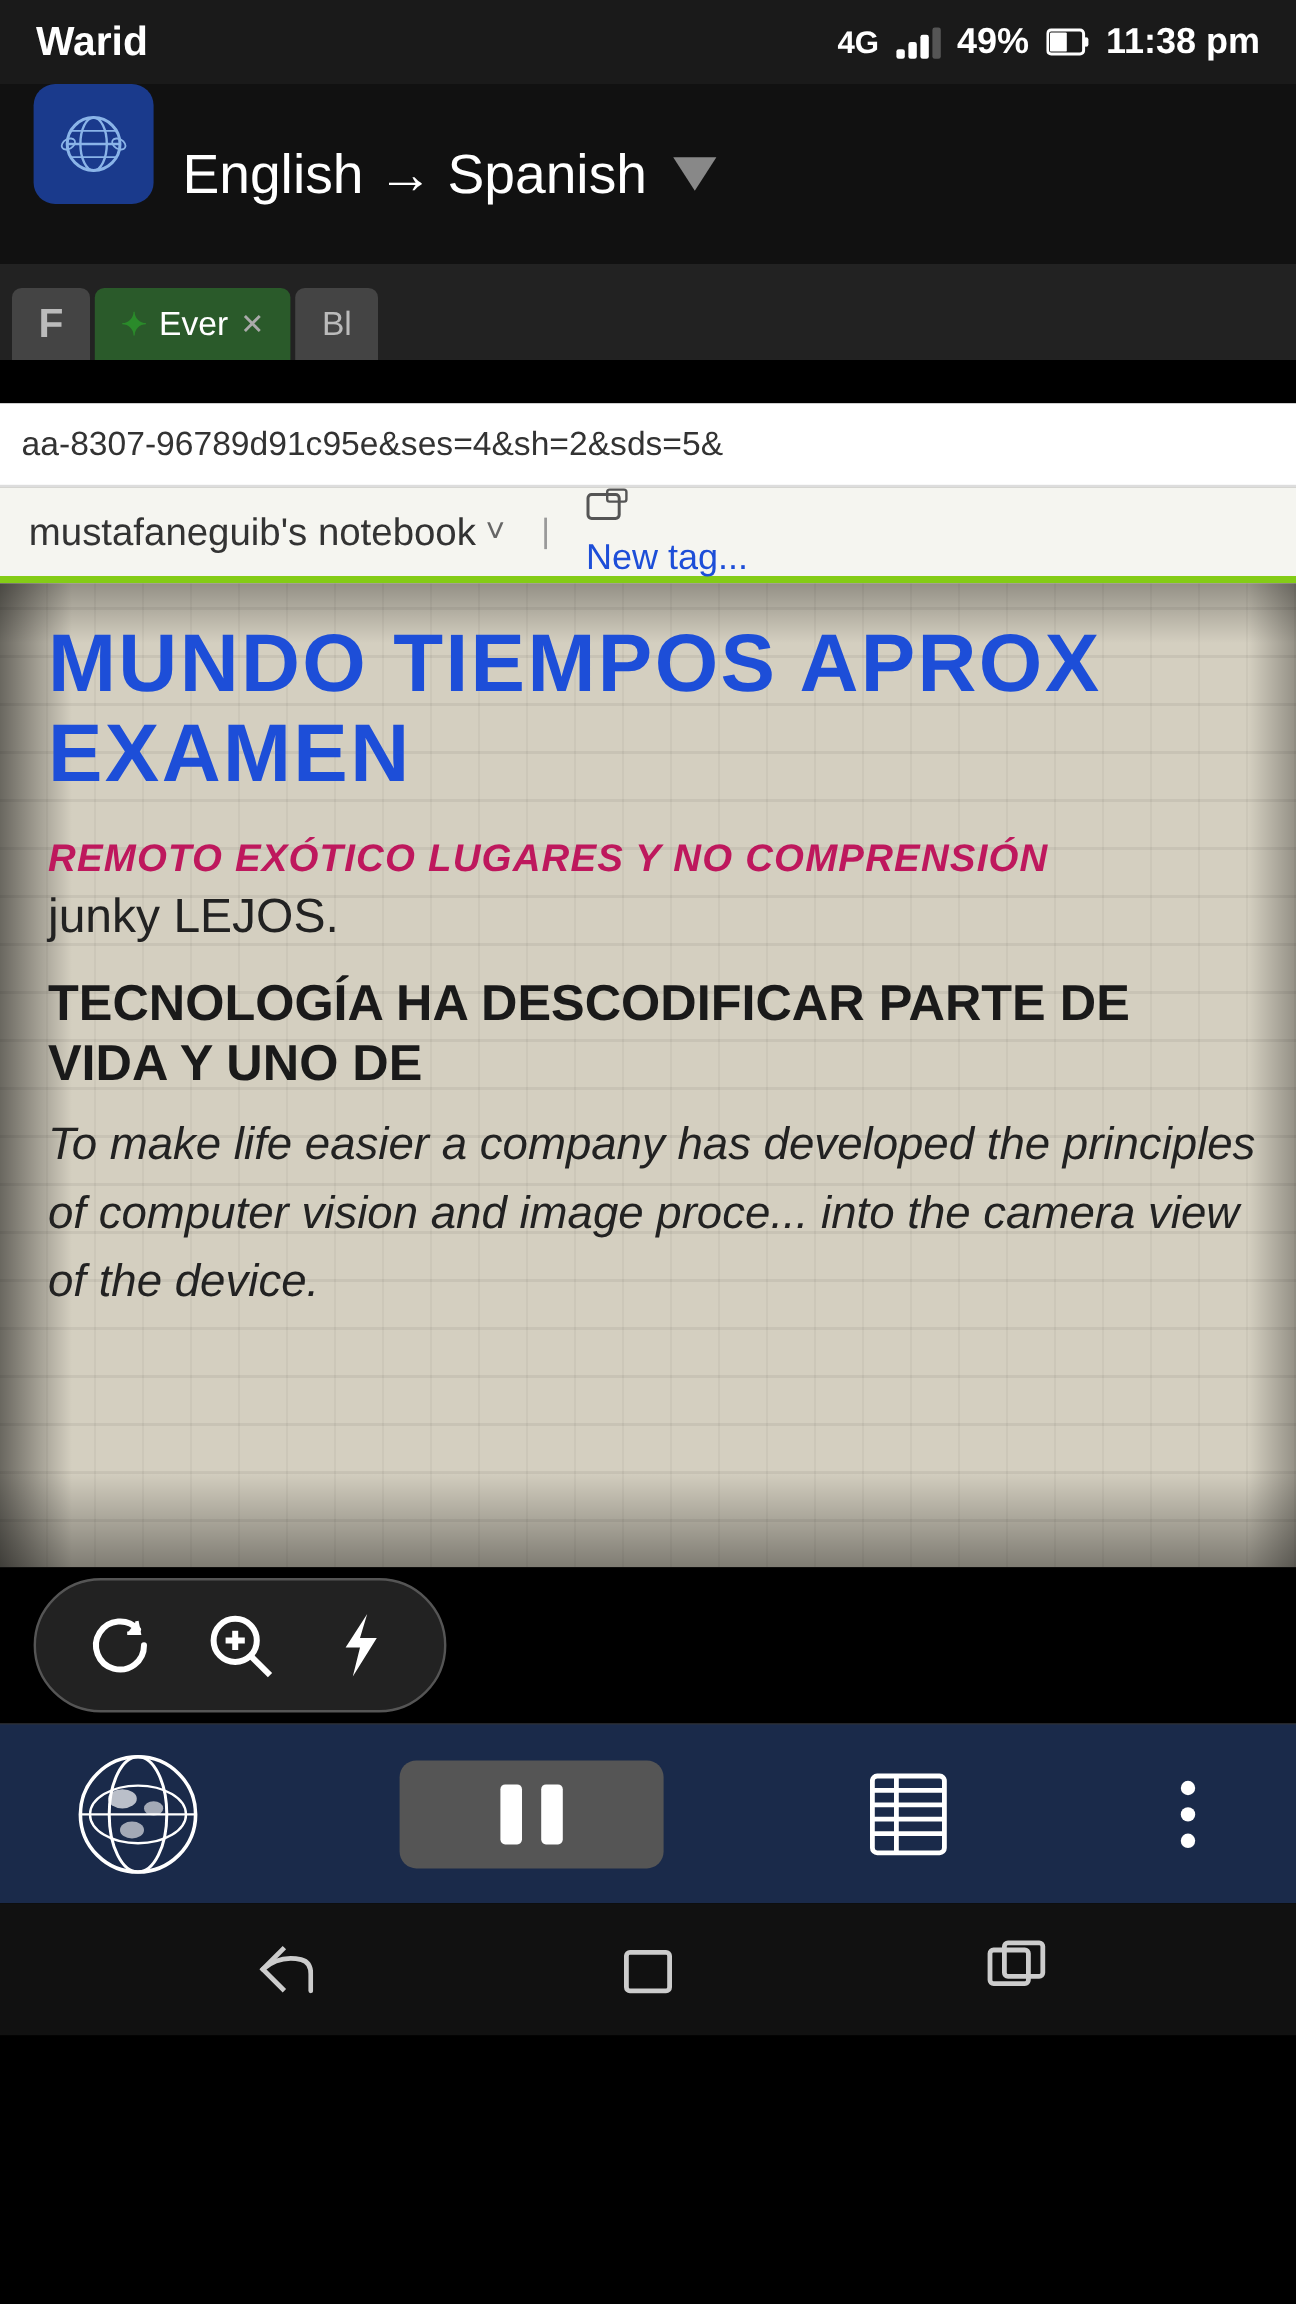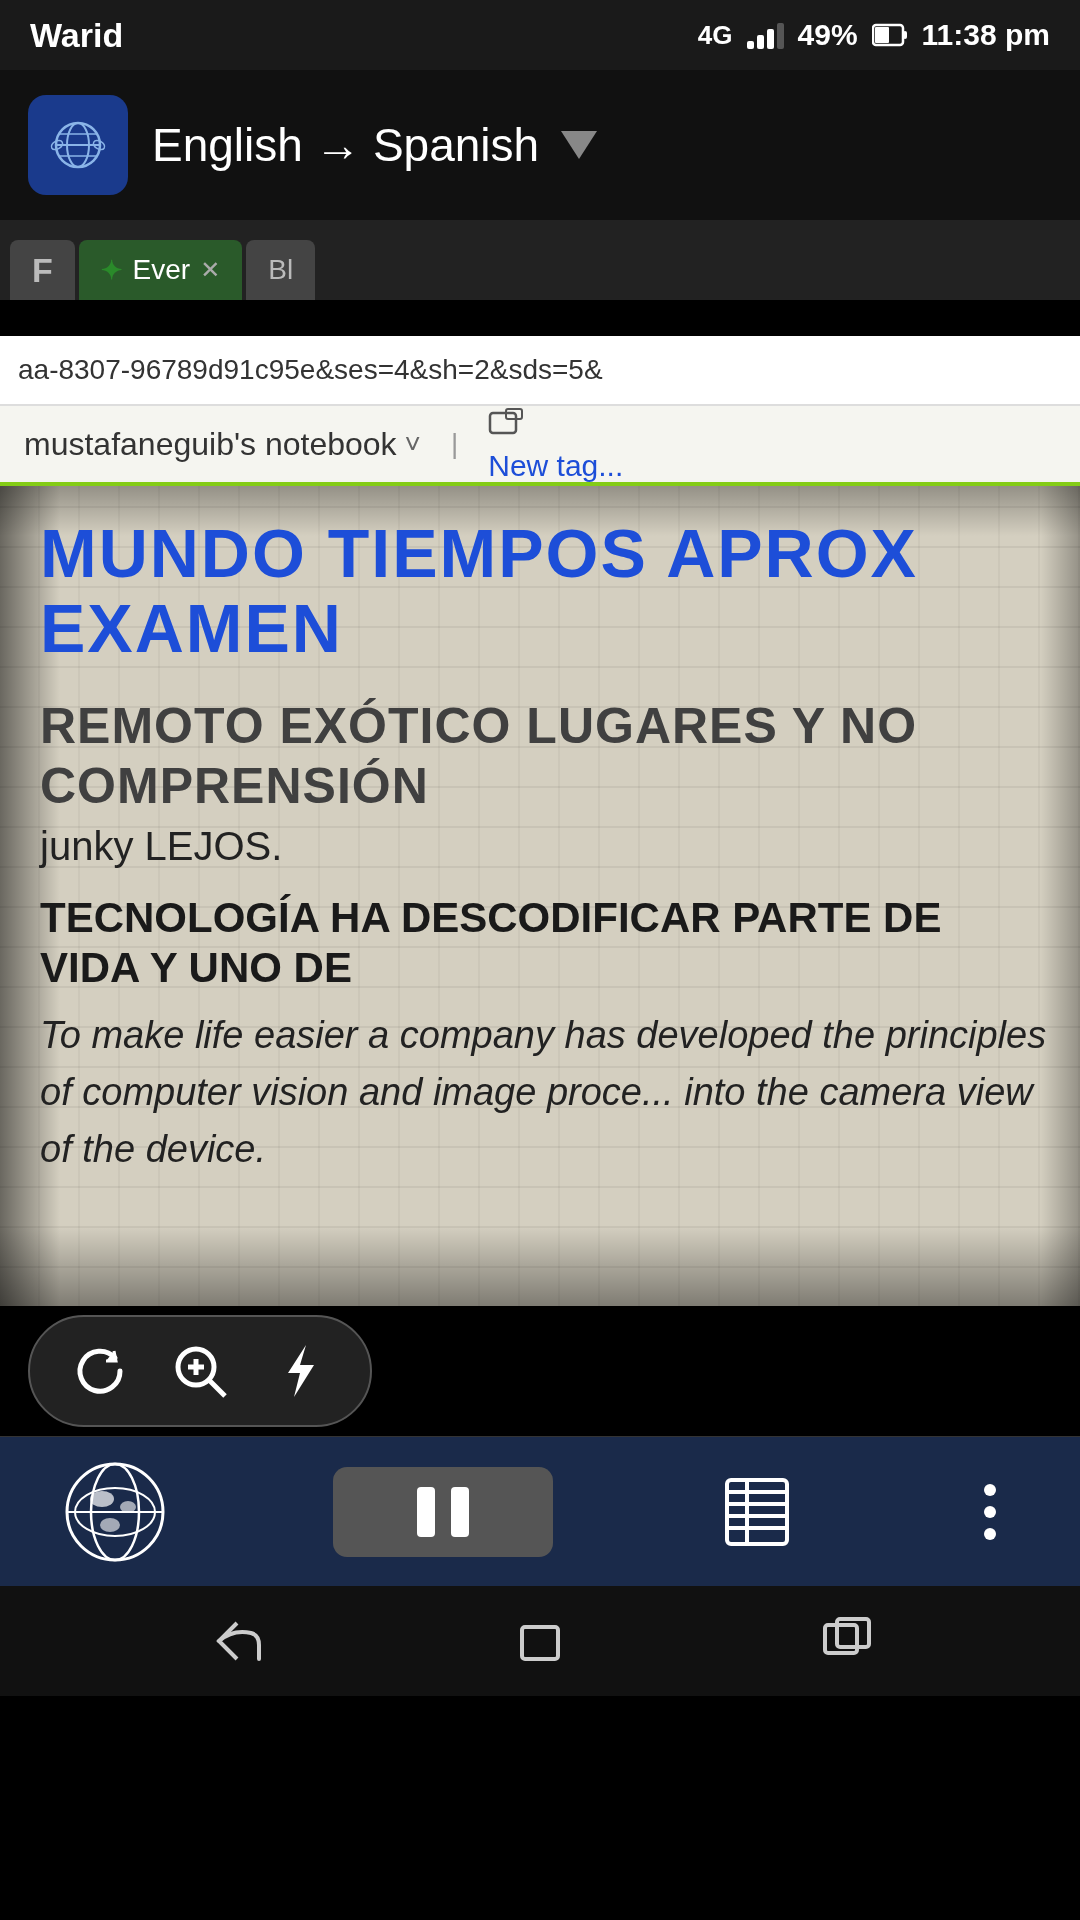--- a/index.html
+++ b/index.html
@@ -46,21 +46,20 @@
       background: #fff;
       border-radius: 2px;
     }
 
     
     .app-header {
       width: 100%;
       height: 150px;
       background: #111;
       display: flex;
-      align-items: center;
       padding: 0 28px;
       gap: 24px;
       position: relative;
     }
     .app-icon {
       width: 100px;
       height: 100px;
       background: #1a3a8c;
       border-radius: 18px;
       display: flex;
@@ -149,21 +148,21 @@
 
     
     .notebook-header {
       width: 100%;
       height: 80px;
       background: #f5f5f0;
       display: flex;
       align-items: center;
       padding: 0 24px;
       gap: 20px;
-      border-bottom: 4px solid #84cc16;
+      border-bottom: 6px solid #84cc16;
     }
     .notebook-title {
       font-size: 32px;
       color: #333;
       display: flex;
       align-items: center;
       gap: 8px;
     }
     .notebook-separator {
       color: #999;
@@ -261,27 +260,28 @@
       margin-bottom: 24px;
       letter-spacing: 1px;
     }
     .junky-inline {
       font-size: 38px;
       color: #333;
       font-weight: normal;
     }
 
     .heading-sub2 {
-      font-size: 50px;
+      font-size: 32px;
       font-weight: 900;
-      color: #404040;
+      color: #be185d;
       text-transform: uppercase;
       line-height: 1.2;
       margin-bottom: 8px;
       letter-spacing: 1px;
+      font-style: italic;
     }
     .junky-lejos {
       font-size: 40px;
       color: #222;
       margin-bottom: 24px;
     }
 
     .heading-sub3 {
       font-size: 42px;
       font-weight: 900;

